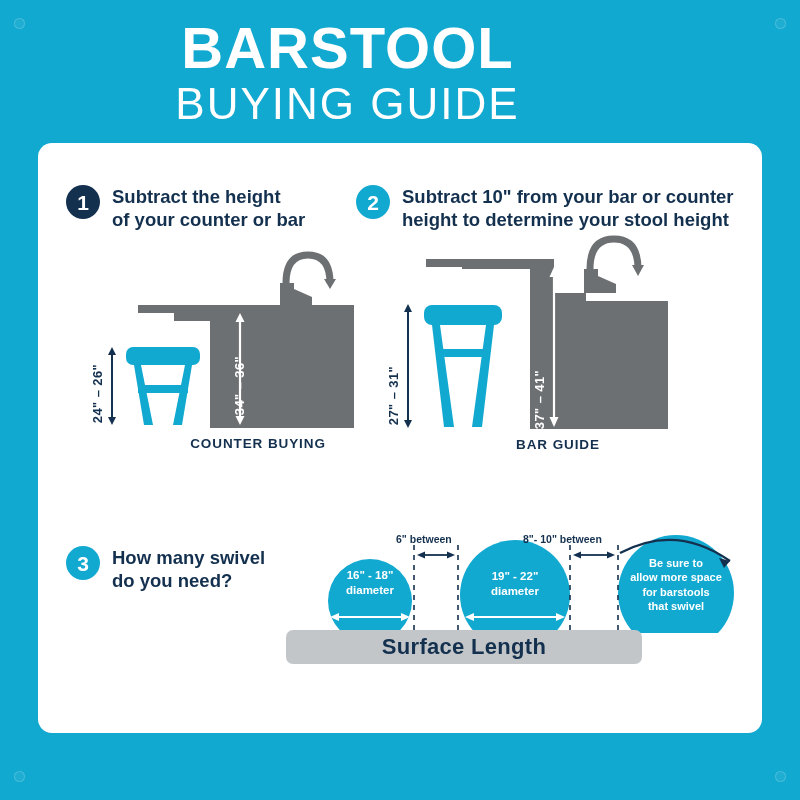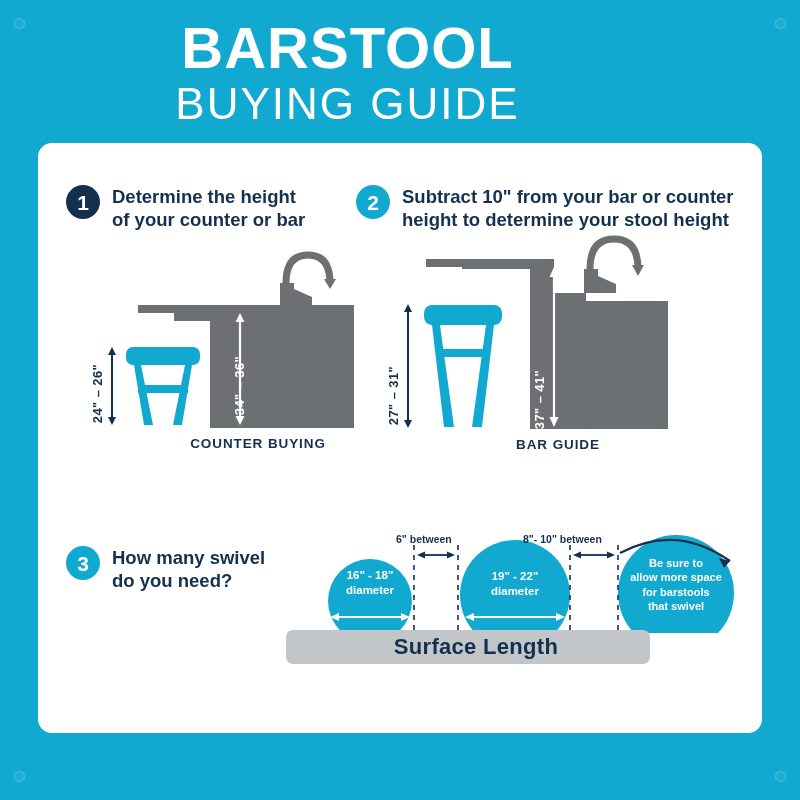--- a/index.html
+++ b/index.html
@@ -168,21 +168,21 @@
 
   <div id="header">
     <div id="title-main">BARSTOOL</div>
     <div id="title-sub">BUYING GUIDE</div>
   </div>
 
   <div id="card">
 
     <div class="step-head" style="left:28px; top:42px; width:300px;">
       <div class="step-circle navy">1</div>
-      <div class="step-text">Determine the height
+      <div class="step-text">Subtract the height
 of your counter or bar</div>
     </div>
 
     <div class="step-head" style="left:318px; top:42px; width:400px;">
       <div class="step-circle cyan">2</div>
       <div class="step-text">Subtract 10" from your bar or counter
 height to determine your stool height</div>
     </div>
 
     <svg style="position:absolute; left:60px; top:100px;" width="300" height="220" viewBox="0 0 300 220">
@@ -308,18 +308,18 @@
     <div class="circ-label" style="left:437px; top:426px; width:80px;">19" - 22"
 diameter</div>
     <div class="swivel-text" style="left:584px; top:413px; width:108px;">Be sure to
 allow more space
 for barstools
 that swivel</div>
 
     <div class="gap-label" style="left:358px; top:390px;">6" between</div>
     <div class="gap-label" style="left:485px; top:390px;">8"- 10" between</div>
 
-    <div id="surface-bar" style="left:248px; top:487px; width:356px; height:34px;padding-left:8px;">
+    <div id="surface-bar" style="left:248px; top:487px; width:356px; height:34px;">
       <div id="surface-bar-text">Surface Length</div>
     </div>
 
   </div>
 </div>
 
 </body></html>

